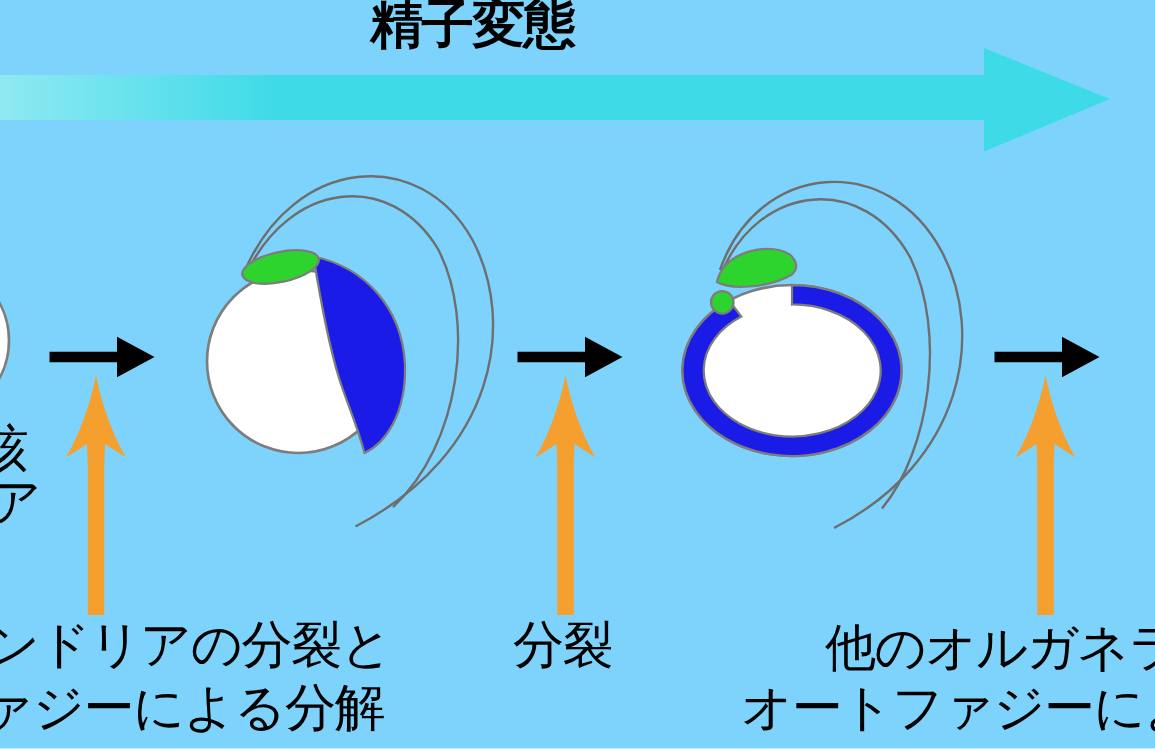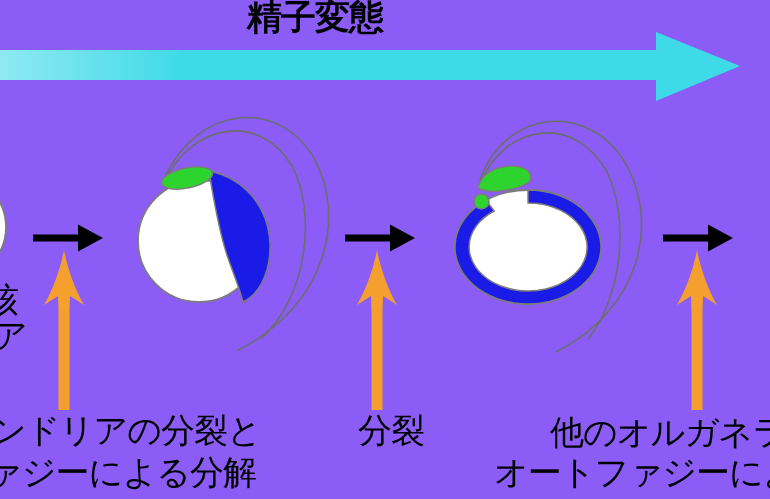--- a/index.html
+++ b/index.html
@@ -1,17 +1,17 @@
 <!DOCTYPE html>
 <html style="--cyan: #3edae8; --cyan-light: #8fe9f2; --blue: #1b1be8; --green: #2ed42e; --orange: #f5a02e; --outline: #7d7d7d; --tail: #6e6e6e; --text: #000000;"><head>
 <meta charset="utf-8">
 <style>
   html,body{margin:0;padding:0;background:#fff;}
   #stage{
-    position:relative;width:770px;height:499px;overflow:hidden;background:#8b5cf6;
+    position:relative;width:770px;height:499px;overflow:hidden;background:#7dd3fc;
     font-family:"Liberation Sans",sans-serif;color:var(--text,#000);
   }
   #fig{position:absolute;left:0;top:0;}
   .jp{position:absolute;white-space:nowrap;line-height:1.1;color:var(--text,#000);}
   .title{font-size:35px;font-weight:700;letter-spacing:-1px;}
   .lbl{font-size:34px;font-weight:500;letter-spacing:-1px;}
   .cell-body{fill:#ffffff;stroke:var(--outline,#7d7d7d);stroke-width:1.8;}
   .tail{fill:none;stroke:var(--tail,#6e6e6e);stroke-width:1.6;}
   .blue-organelle{fill:var(--blue,#1b1be8);stroke:var(--outline,#7d7d7d);stroke-width:1.5;}
   .green-organelle{fill:var(--green,#2ed42e);stroke:var(--outline,#7d7d7d);stroke-width:1.5;}
@@ -75,17 +75,17 @@
   </svg>
 
   <div class="jp title" style="left:247px;top:-2px;">精子変態</div>
 
   <div class="jp lbl" style="left:-15px;top:281px;">核</div>
   <div class="jp lbl" style="left:-7px;top:317px;">ア</div>
 
   <div class="jp lbl" style="left:-8px;top:412px;">ンドリアの分裂と</div>
   <div class="jp lbl" style="left:-12px;top:454px;">ァジーによる分解</div>
 
-  <div class="jp lbl" style="left:342px;top:412px;margin-left:16px;">分裂</div>
+  <div class="jp lbl" style="left:342px;top:412px;">分裂</div>
 
   <div class="jp lbl" style="left:550px;top:414px;">他のオルガネラ</div>
   <div class="jp lbl" style="left:494px;top:454px;">オートファジーによ</div>
 </div>
 
 </body></html>

